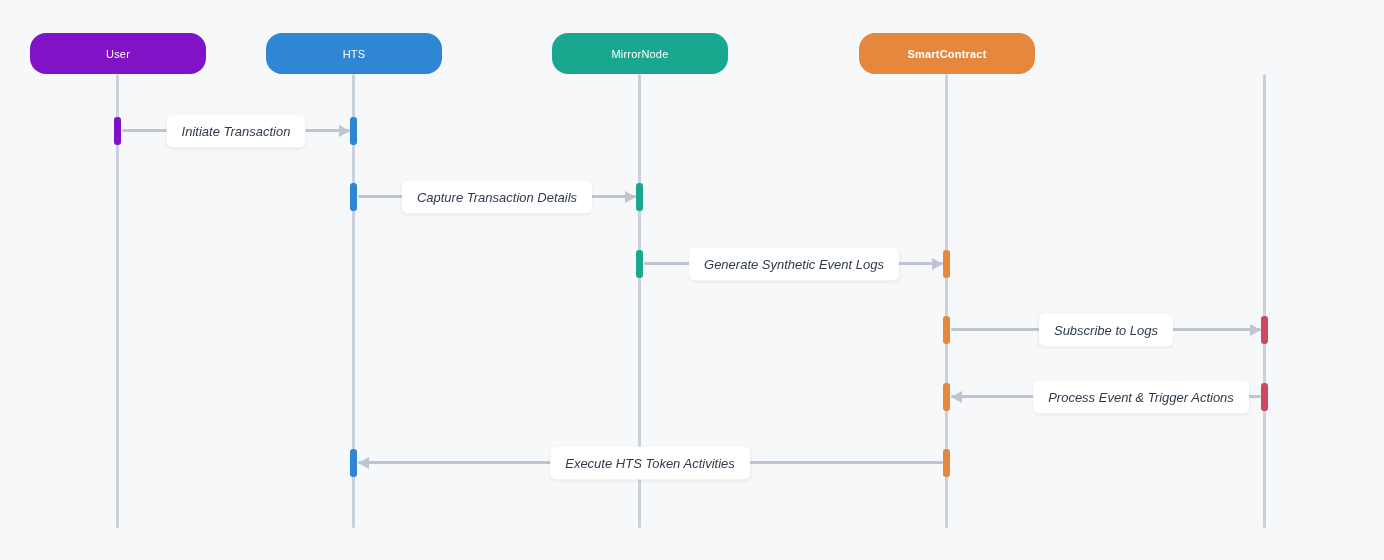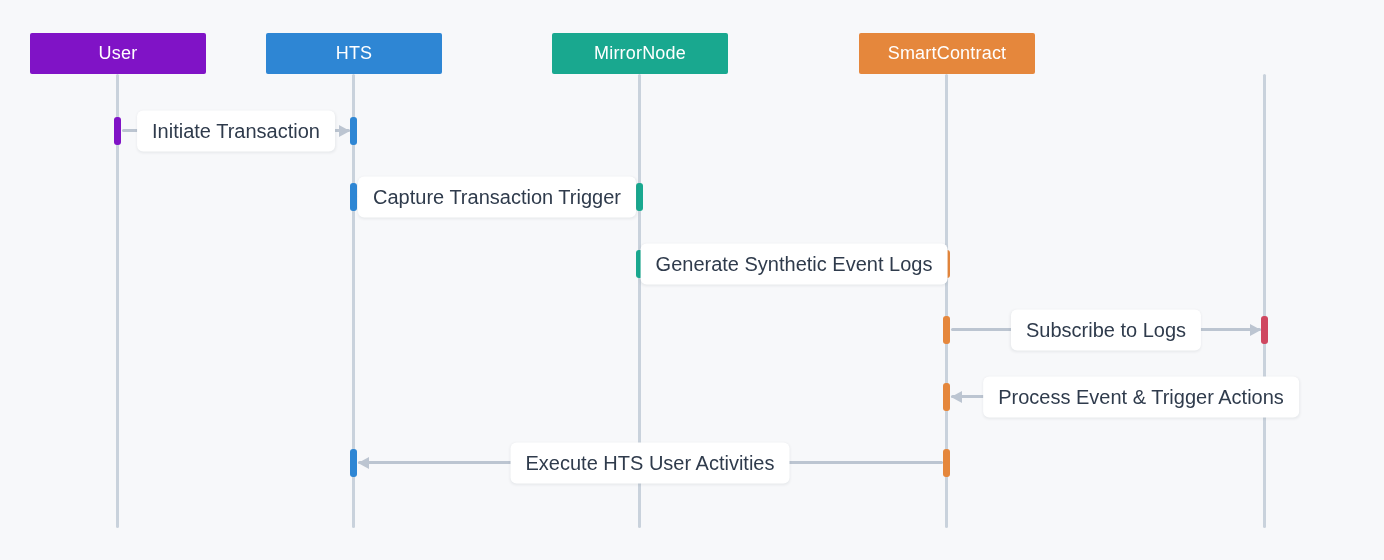--- a/index.html
+++ b/index.html
@@ -14,23 +14,23 @@
   .lifeline {
     position: absolute;
     top: 74px; height: 454px; width: 3px;
     background: #C9D2DC;
     border-radius: 2px;
   }
 
   .actor {
     position: absolute;
     top: 33px; height: 41px; width: 176px;
-    border-radius: 2px;
+    border-radius: 16px;
     color: #FFFFFF;
-    font-size: 18px;
+    font-size: 11px;
     display: flex; align-items: center; justify-content: center;
     letter-spacing: 0.2px;
   }
 
   .bar {
     position: absolute;
     width: 7px; height: 28px;
     border-radius: 3px;
   }
 
@@ -51,57 +51,58 @@
     border-top: 6px solid transparent;
     border-bottom: 6px solid transparent;
     border-right: 11px solid #BCC5D1;
   }
 
   .msg-label {
     position: absolute;
     transform: translate(-50%, -50%);
     background: #FFFFFF;
     color: #2F3B4C;
-    font-size: 20px;
+    font-size: 13px;
     padding: 9px 15px;
     border-radius: 6px;
     white-space: nowrap;
     box-shadow: 0 1px 3px rgba(15, 23, 42, 0.07);
+    font-style: italic;
   }
 </style>
 </head>
 <body>
 
 <div class="stage">
 
   <div class="lifeline" style="left:116px"></div>
   <div class="lifeline" style="left:352px"></div>
   <div class="lifeline" style="left:638px"></div>
   <div class="lifeline" style="left:945px"></div>
   <div class="lifeline" style="left:1263px"></div>
 
   <div class="actor" style="left: 30px; background: rgb(128, 19, 198);">User</div>
   <div class="actor" style="left: 552px; background: rgb(25, 168, 143);">MirrorNode</div>
   <div class="actor" style="left: 266px; background: rgb(46, 134, 212);">HTS</div>
-  <div class="actor" style="left: 859px; background: rgb(229, 135, 60);">SmartContract</div>
+  <div class="actor" style="left: 859px; background: rgb(229, 135, 60); font-weight: bold;">SmartContract</div>
 
   <div>
     <div class="line" style="left:122px;top:129px;width:228px"></div>
     <div class="arrow right" style="left:339px;top:125px"></div>
     <div class="bar" style="left: 114px; top: 117px; background: rgb(128, 19, 198);"></div>
     <div class="bar" style="left: 350px; top: 117px; background: rgb(46, 134, 212);"></div>
     <div class="msg-label" style="left:236px;top:131px">Initiate Transaction</div>
   </div>
 
   <div>
     <div class="line" style="left:358px;top:195px;width:278px"></div>
     <div class="arrow right" style="left:625px;top:191px"></div>
     <div class="bar" style="left: 350px; top: 183px; background: rgb(46, 134, 212);"></div>
     <div class="bar" style="left: 636px; top: 183px; background: rgb(25, 168, 143);"></div>
-    <div class="msg-label" style="left:497px;top:197px">Capture Transaction Trigger</div>
+    <div class="msg-label" style="left:497px;top:197px">Capture Transaction Details</div>
   </div>
 
   <div>
     <div class="line" style="left:644px;top:262px;width:299px"></div>
     <div class="arrow right" style="left:932px;top:258px"></div>
     <div class="bar" style="left: 636px; top: 250px; background: rgb(25, 168, 143);"></div>
     <div class="bar" style="left: 943px; top: 250px; background: rgb(229, 135, 60);"></div>
     <div class="msg-label" style="left:794px;top:264px">Generate Synthetic Event Logs</div>
   </div>
 
@@ -119,16 +120,16 @@
     <div class="bar" style="left: 943px; top: 383px; background: rgb(229, 135, 60);"></div>
     <div class="bar" style="left: 1261px; top: 383px; background: rgb(207, 71, 96);"></div>
     <div class="msg-label" style="left:1141px;top:397px">Process Event &amp; Trigger Actions</div>
   </div>
 
   <div>
     <div class="line" style="left:358px;top:461px;width:585px"></div>
     <div class="arrow left" style="left:358px;top:457px"></div>
     <div class="bar" style="left: 350px; top: 449px; background: rgb(46, 134, 212);"></div>
     <div class="bar" style="left: 943px; top: 449px; background: rgb(229, 135, 60);"></div>
-    <div class="msg-label" style="left:650px;top:463px">Execute HTS User Activities</div>
+    <div class="msg-label" style="left:650px;top:463px">Execute HTS Token Activities</div>
   </div>
 
 </div>
 
 </body></html>

